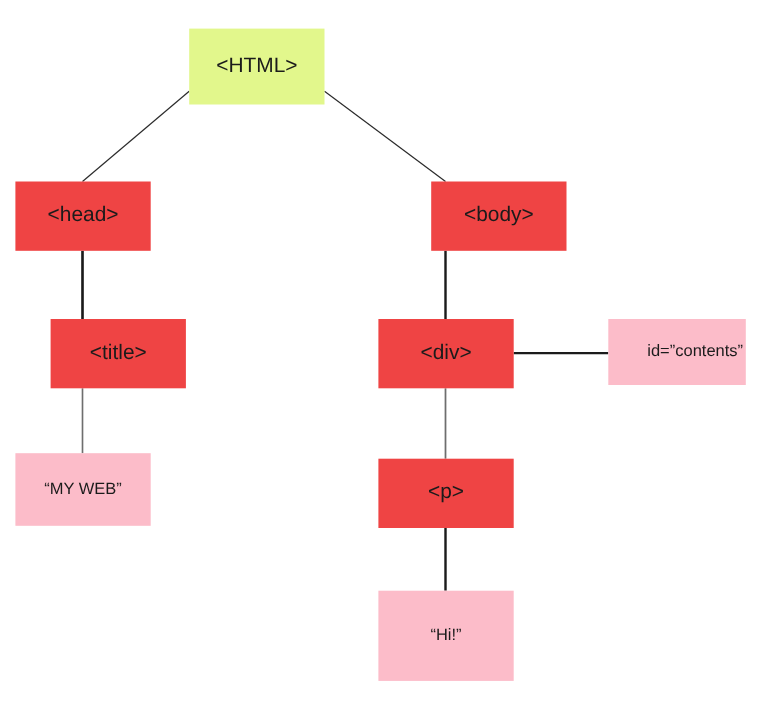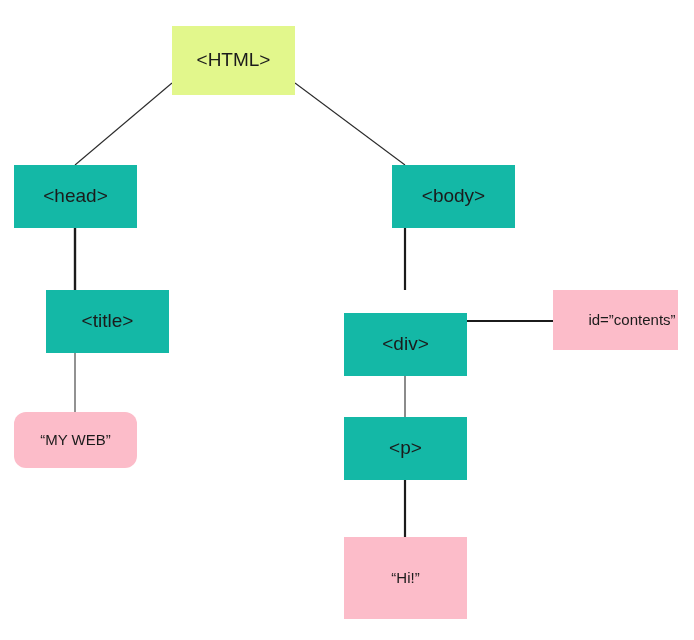--- a/index.html
+++ b/index.html
@@ -35,30 +35,30 @@
     line-height: 1.1;
     z-index: 2;
   }
   .node-label {
     display: block;
     white-space: pre;
   }
 
   
   .n-root  { background: #e2f78c; }
-  .n-elem  { background: #14b8a6; }
+  .n-elem  { background: #ef4444; }
   .n-text  { background: #fcbcc9; }
 
   
   #node-html     { left: 172px; top: 26px;  width: 123px; height: 69px;  font-size: 19px; }
   #node-head     { left: 14px;  top: 165px; width: 123px; height: 63px;  font-size: 19px; }
   #node-title    { left: 14px;  top: 290px; width: 123px; height: 63px;  font-size: 19px; margin-left: 32px; }
-  #node-mytext   { left: 14px;  top: 412px; width: 123px; height: 56px;  font-size: 15px; border-radius: 12px; }
+  #node-mytext   { left: 14px;  top: 412px; width: 123px; height: 66px;  font-size: 15px; }
   #node-body     { left: 344px; top: 165px; width: 123px; height: 63px;  font-size: 19px; margin-left: 48px; }
-  #node-div      { left: 344px; top: 290px; width: 123px; height: 63px;  font-size: 19px; margin-top: 23px; }
+  #node-div      { left: 344px; top: 290px; width: 123px; height: 63px;  font-size: 19px; }
   #node-contents { left: 553px; top: 290px; width: 125px; height: 60px;  font-size: 15px; padding-left: 33px; }
   #node-p        { left: 344px; top: 417px; width: 123px; height: 63px;  font-size: 19px; }
   #node-hitext   { left: 344px; top: 537px; width: 123px; height: 82px;  font-size: 15px; }
 </style>
 </head>
 <body>
 
 <div id="canvas">
 
   <svg id="edges" viewBox="0 0 694 640" width="694" height="640" xmlns="http://www.w3.org/2000/svg">

